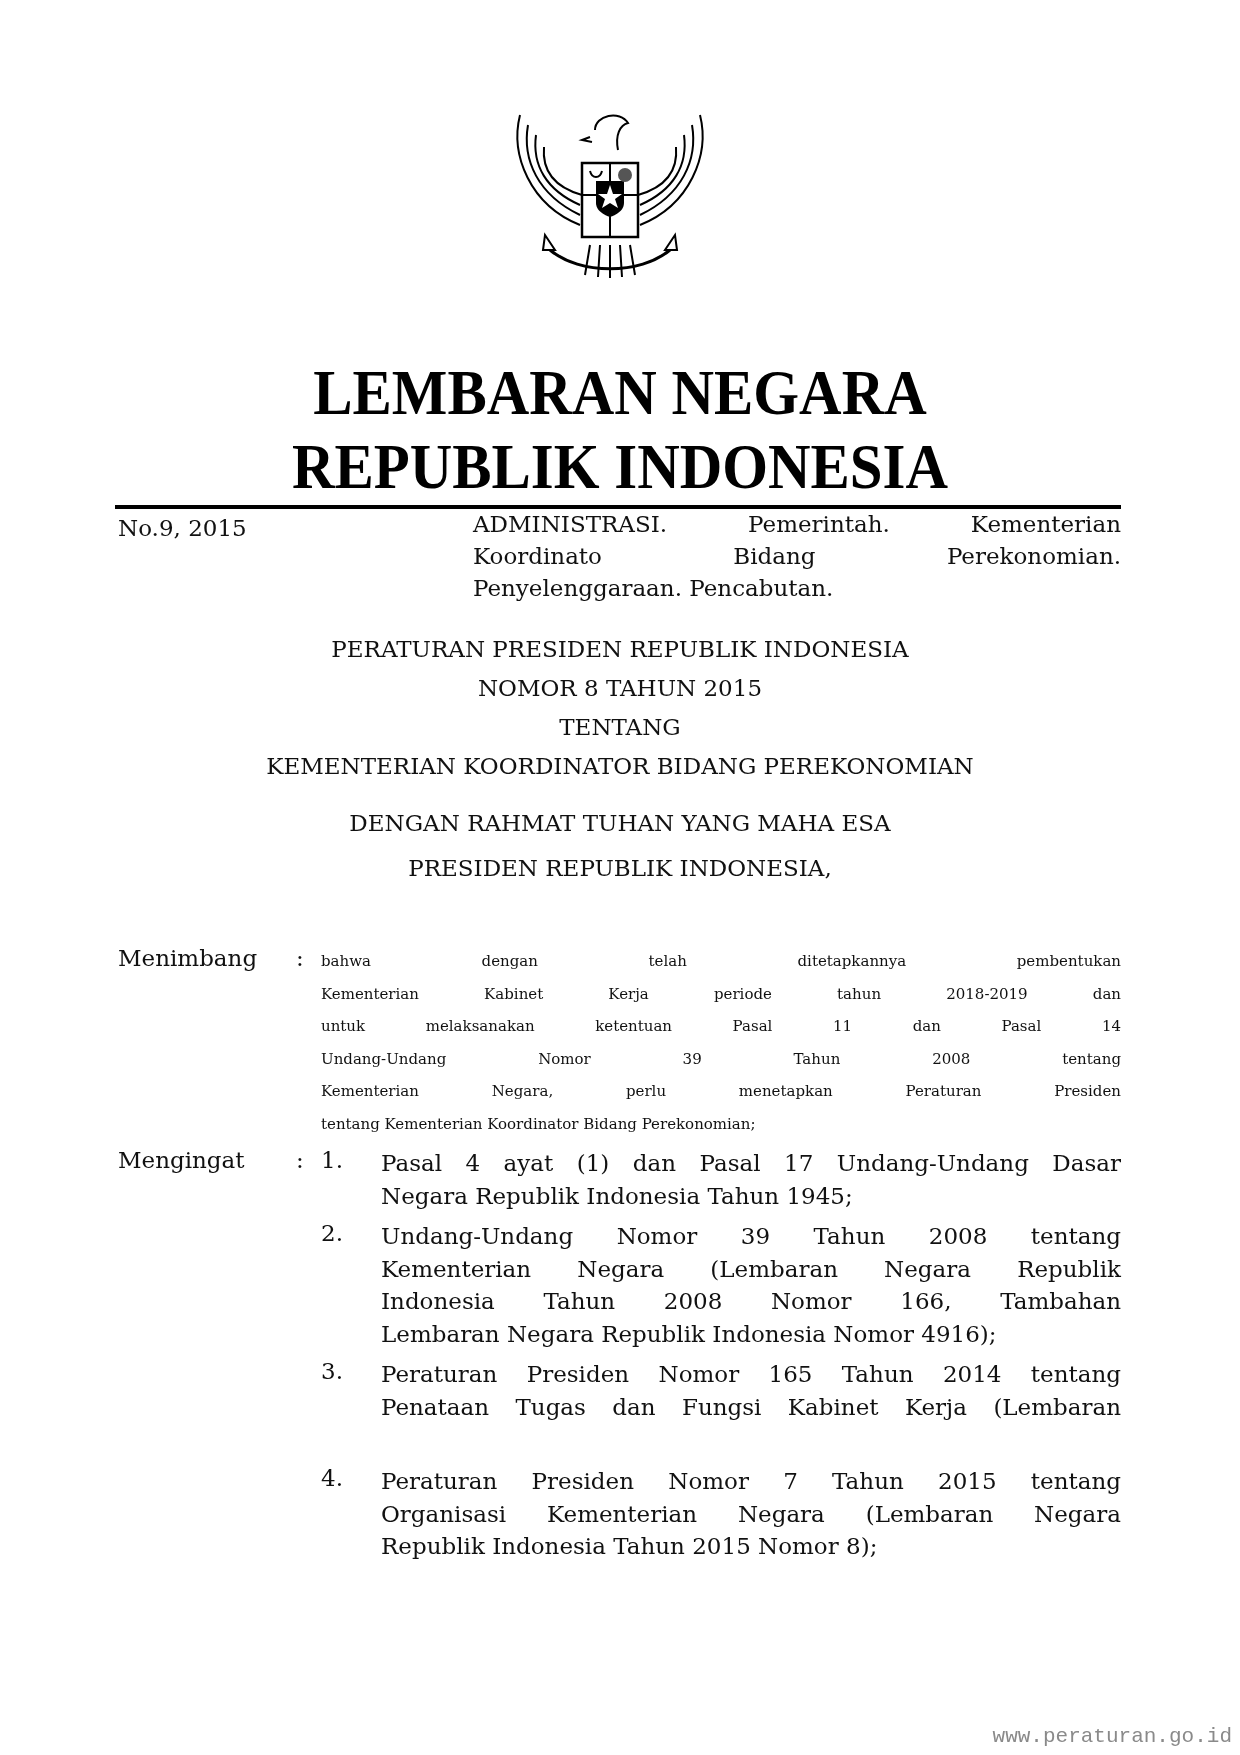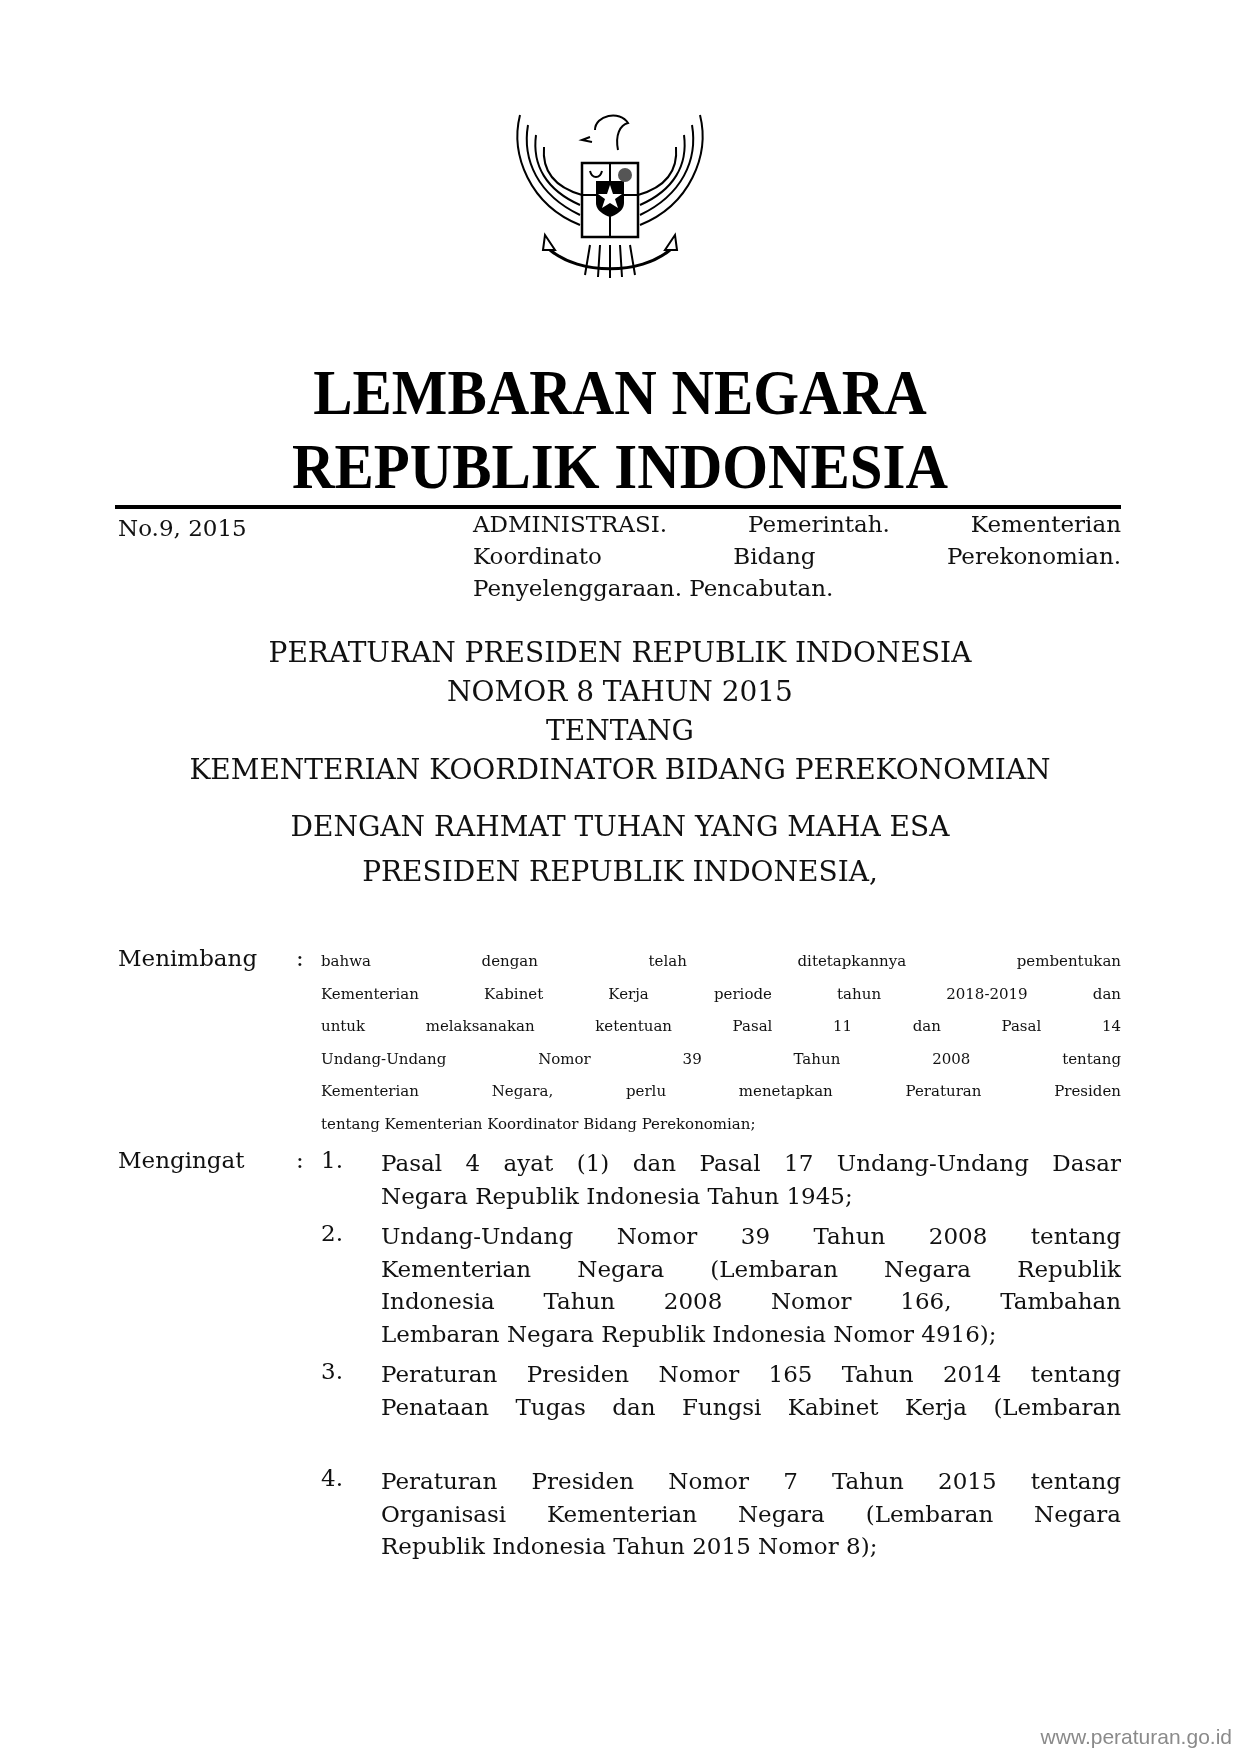--- a/index.html
+++ b/index.html
@@ -10,31 +10,31 @@
               font-family: "Liberation Serif", serif; font-weight: bold;
               font-size: 64px; letter-spacing: 0px; color: #000;
               transform: scaleX(0.92); transform-origin: center; }
   .mh1 { top: 356px; }
   .mh2 { top: 430px; }
   .rule { position: absolute; left: 115px; width: 1006px; height: 4px; background: #000; top: 505px; }
   .no { position: absolute; left: 118px; top: 508px; font-size: 23px; margin-top: 7px; }
   .subject { position: absolute; left: 473px; top: 508px; width: 648px; font-size: 23px; line-height: 32px; text-align: justify; }
   .subject .line { display: block; text-align: justify; text-align-last: justify; }
   .subject .line.last { text-align-last: left; }
-  .center { position: absolute; left: 0; width: 1240px; text-align: center; font-size: 28px; }
+  .center { position: absolute; left: 0; width: 1240px; text-align: center; font-size: 23px; }
   .label { position: absolute; left: 118px; font-size: 23px; }
   .colon { position: absolute; font-size: 23px; }
   .para { position: absolute; left: 321px; width: 800px; font-size: 15px; line-height: 32.5px; }
   .para .line { display: block; text-align: justify; text-align-last: justify; white-space: nowrap; }
   .para .line.last { text-align-last: left; }
   .num { position: absolute; left: 321px; font-size: 23px; }
   .item { position: absolute; left: 381px; width: 740px; font-size: 23px; line-height: 32.5px; }
   .item .line { display: block; text-align: justify; text-align-last: justify; }
   .item .line.last { text-align-last: left; }
-  .footer { position: absolute; right: 8px; top: 1725px; font-family: Liberation Sans, sans-serif;
+  .footer { position: absolute; right: 8px; top: 1725px; font-family: Liberation Mono, monospace;
             font-size: 21px; color: #8a8a8a; }
 </style>
 </head>
 <body>
 
 <div class="emblem">
   <svg width="200" height="190" viewBox="0 0 200 190">
     <g fill="none" stroke="#000" stroke-width="2">
 
       <path d="M10 20 C 0 60, 20 110, 70 130"></path>

